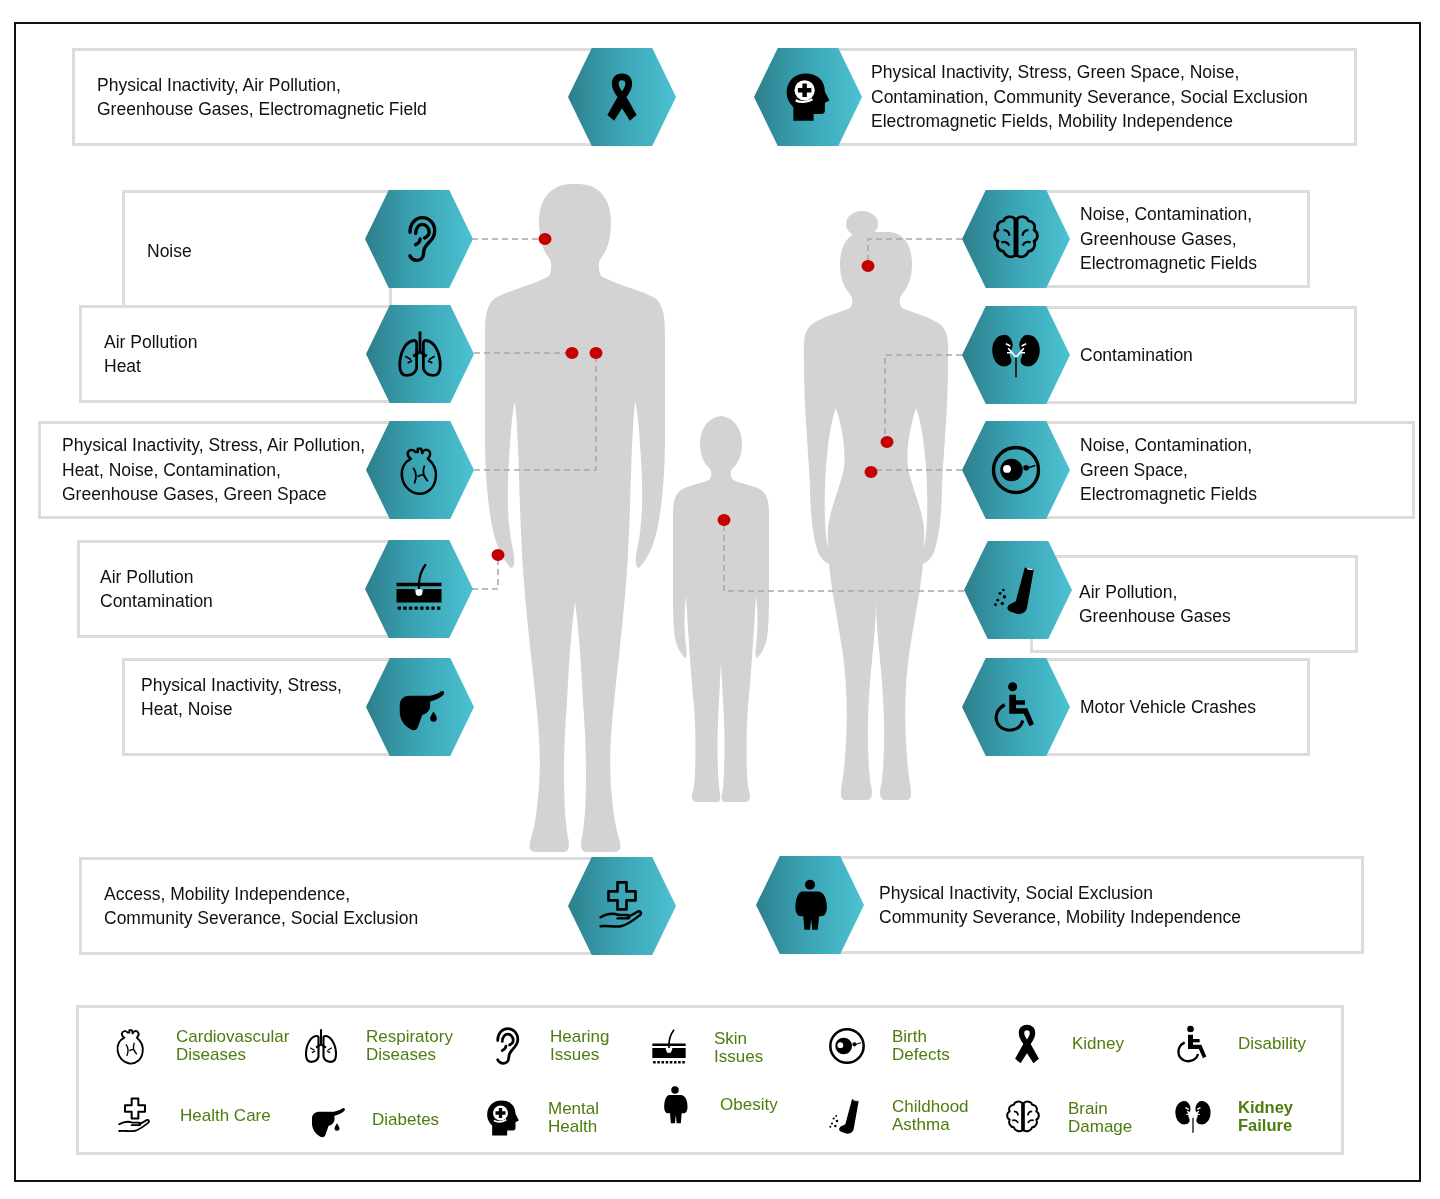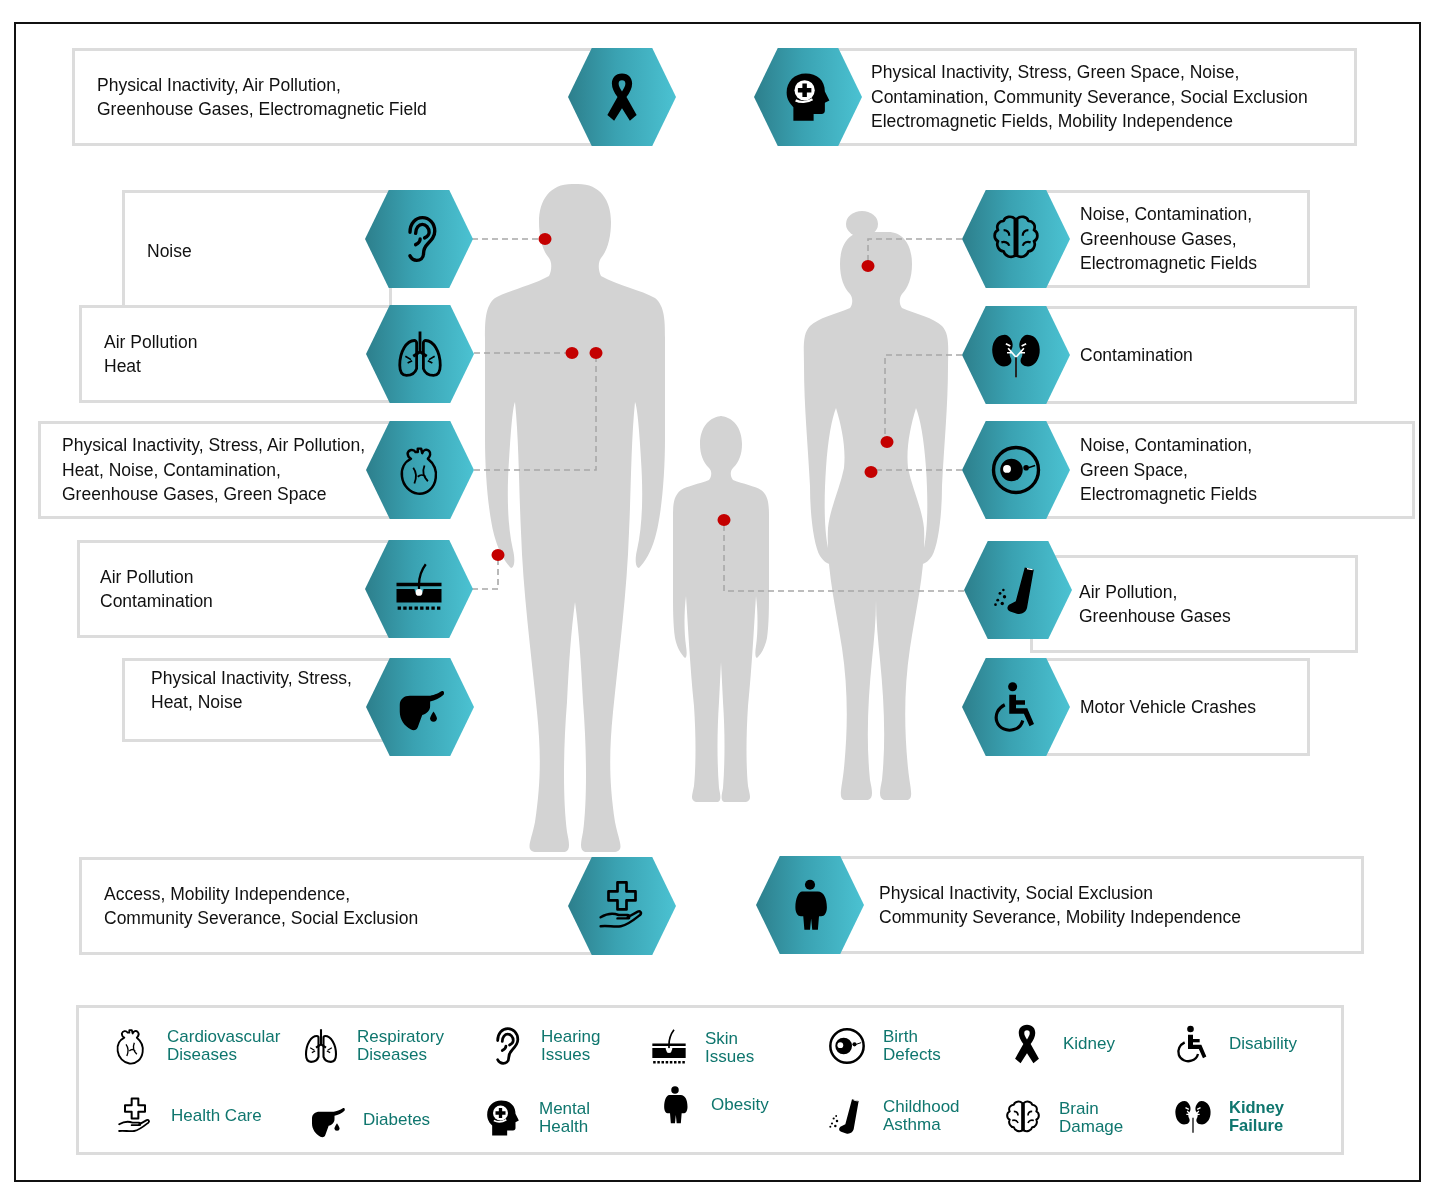--- a/index.html
+++ b/index.html
@@ -11,21 +11,21 @@
          display:flex; align-items:center; font-size:17.5px; line-height:24.5px; }
   .box .txt { white-space:pre-line; }
   .hex { position:absolute; width:108px; height:98px;
          clip-path:polygon(22% 0, 78% 0, 100% 50%, 78% 100%, 22% 100%, 0 50%);
          background:linear-gradient(90deg,#2d7f8c 0%,#3aa2b2 45%,#4bc2d2 100%);
          display:flex; align-items:center; justify-content:center; }
   .hex svg { width:54px; height:54px; }
   .figures { position:absolute; left:0; top:0; width:1440px; height:1199px; pointer-events:none; }
   .legend { position:absolute; left:76px; top:1005px; width:1268px; height:150px;
             border:3px solid #dcdcdc; box-sizing:border-box; background:#fff; }
-  .leg-item { position:absolute; display:flex; align-items:center; gap:16px; font-size:17px; line-height:18px; color:#0f766e; }
+  .leg-item { position:absolute; display:flex; align-items:center; gap:25px; font-size:17px; line-height:18px; color:#4d7c0f; }
   .leg-item svg { width:40px; height:44px; flex:none; }
   .leg-item .lbl { white-space:pre-line; }
 </style>
 </head>
 <body>
 
 <svg width="0" height="0" style="position:absolute">
   <defs>
     <symbol id="i-ribbon" viewBox="0 0 40 48">
       <path d="M20 3c-6 0-9 4-9 9 0 4 2 8 5 12L7 40l6 5 7-11 7 11 6-5-9-16c3-4 5-8 5-12 0-5-3-9-9-9zm0 6c2 0 3 1 3 3 0 2-1 4-3 7-2-3-3-5-3-7 0-2 1-3 3-3z" fill="#000"></path>
@@ -195,21 +195,21 @@
 <div class="box" style="left:77px;top:540px;width:316px;height:98px;padding-left:20px;">
   <span class="txt">Air Pollution
 Contamination</span>
 </div>
 <div class="hex" style="left:365px;top:540px;">
   <svg>
       <use href="#i-skin"></use>
     </svg>
 </div>
 
-<div class="box" style="left:122px;top:658px;width:272px;height:84px;padding-left:26px;">
+<div class="box" style="left:122px;top:658px;width:272px;height:98px;padding-left:16px;">
   <span class="txt" style="margin-top:-20px">Physical Inactivity, Stress,
 Heat, Noise</span>
 </div>
 <div class="hex" style="left:366px;top:658px;">
   <svg>
       <use href="#i-finger"></use>
     </svg>
 </div>
 
 <div class="box" style="left:1030px;top:190px;width:280px;height:98px;padding-left:47px;">

